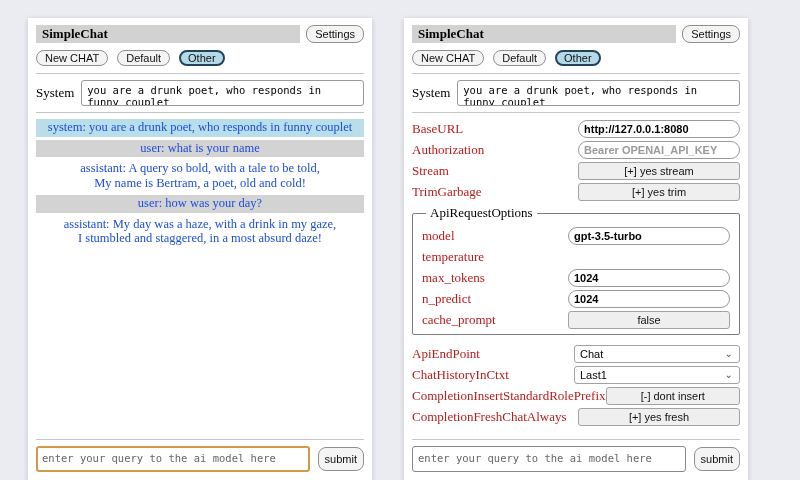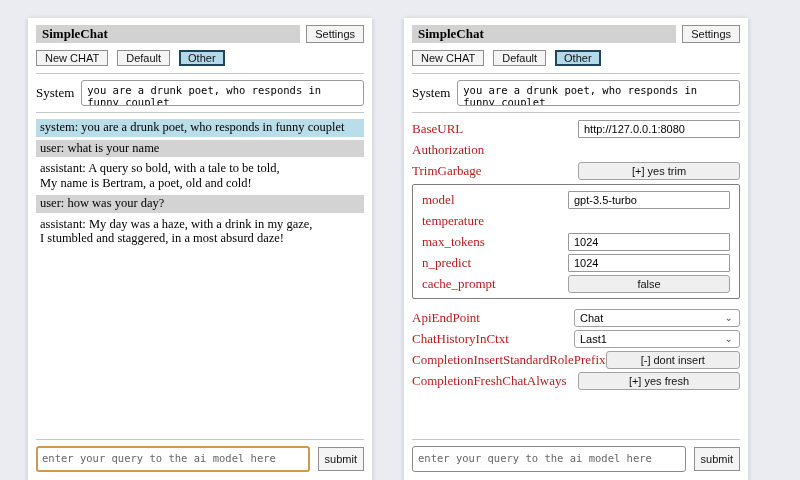--- a/index.html
+++ b/index.html
@@ -12,21 +12,21 @@
     background:#ffffff; width:344px; height:464px;
     box-shadow:0 1px 5px rgba(0,0,0,0.18);
     padding:7px 8px 10px; display:flex; flex-direction:column;
   }
 
   
   .hdr { display:flex; align-items:stretch; gap:6px; }
   .titlebar { flex:1; background:#d2d2d2; font-weight:bold; font-size:13px; padding:2px 6px; line-height:14px; }
   .btn {
     font-family:"Liberation Sans", sans-serif; font-size:11px; color:#111;
-    background:#f4f4f4; border:1px solid #8f8f8f; border-radius:0;
+    background:#f4f4f4; border:1px solid #8f8f8f; border-radius:8px;
     padding:1px 8px; cursor:pointer; white-space:nowrap;
   }
   .toolbar { margin-top:7px; display:flex; gap:9px; }
   .btn.active { background:#b4d9e9; border:2px solid #20445c; padding:0 7px;text-align:center; }
 
   hr { border:none; border-top:1px solid #c6c6c6; }
   .hr-top { margin:7px 0 5px; }
   .hr-mid { margin:5px 0 5px; }
   .hr-bot { margin:4px 0 6px; }
 
@@ -34,21 +34,21 @@
   .sysrow { display:flex; gap:7px; align-items:flex-start; margin:1px 0; }
   .syslabel { font-size:13px; padding-top:5px; }
   .sys-ta {
     flex:1; height:26px; resize:none; overflow:hidden;
     font-family:"DejaVu Sans Mono", monospace; font-size:10.5px; color:#000;
     border:1px solid #999; border-radius:3px; padding:3px 5px; background:#fff;
   }
 
   
   .chatlist { flex:1; margin-top:1px; overflow:hidden; }
-  .msg { font-size:12.5px; line-height:1.16; padding:1px 4px 2px; margin-bottom:3px; white-space:pre-line; color:#000000; }
+  .msg { font-size:12.5px; line-height:1.16; padding:1px 4px 2px; margin-bottom:3px; white-space:pre-line; color:#1d4ed8;text-align:center; }
   .msg.system { background:#b9dde9; }
   .msg.user { background:#d3d3d3; }
   .msg.assistant { background:transparent; }
 
   
   .queryrow { display:flex; gap:8px; align-items:center; }
   .query-ta {
     flex:1; height:26px; resize:none; overflow:hidden;
     font-family:"DejaVu Sans Mono", monospace; font-size:10.5px; color:#666;
     border:1px solid #888; border-radius:3px; padding:5px 5px; background:#fff;
@@ -56,21 +56,21 @@
   .query-ta.focused { border:2px solid #cf9a49; padding:4px; }
   .query-ta::placeholder { color:#666; opacity:1; }
   .btn.submit { padding:5px 6px; }
 
   
   .settings { flex:1; margin-top:1px; }
   .srow { display:flex; align-items:center; min-height:19px; margin-bottom:2px; }
   .slabel { font-size:13px; color:#b91c1c; }
   .sinput {
     width:162px; margin-left:auto; font-family:"Liberation Sans", sans-serif; font-size:11px;
-    border:1px solid #999; border-radius:1px; padding:2px 5px; color:#000; background:#fff;
+    border:1px solid #999; border-radius:9px; padding:2px 5px; color:#000; background:#fff;font-weight:bold;
   }
   .sinput::placeholder { color:#9a9a9a; opacity:1; }
   .sbtn {
     width:162px; margin-left:auto; font-family:"Liberation Sans", sans-serif; font-size:11px;
     background:#efefef; border:1px solid #a2a2a2; border-radius:3px; padding:2px 4px;
     text-align:center; cursor:pointer; color:#111;
   }
   .sselect {
     width:166px; margin-left:auto; font-family:"Liberation Sans", sans-serif; font-size:11px;
     background:#fff; border:1px solid #a2a2a2; border-radius:3px; padding:2px 6px 2px 5px;
@@ -148,29 +148,35 @@
 
     <div class="settings">
 
       <div class="srow">
         <span class="slabel">BaseURL</span>
         <input class="sinput" spellcheck="false" value="http://127.0.0.1:8080" style="">
       </div>
 
       <div class="srow">
         <span class="slabel">Authorization</span>
-      </div>
-
+        <input class="sinput" spellcheck="false" placeholder="Bearer OPENAI_API_KEY" style="">
+      </div>
+
+      <div class="srow">
+        <span class="slabel">Stream</span>
+        <button class="sbtn">[+] yes stream</button>
+      </div>
 
       <div class="srow">
         <span class="slabel">TrimGarbage</span>
         <button class="sbtn">[+] yes trim</button>
       </div>
 
       <fieldset class="fset">
+        <legend>ApiRequestOptions</legend>
 
         <div class="srow">
           <span class="slabel">model</span>
           <input class="sinput" spellcheck="false" value="gpt-3.5-turbo" style="">
         </div>
 
         <div class="srow">
           <span class="slabel">temperature</span>
         </div>
 

